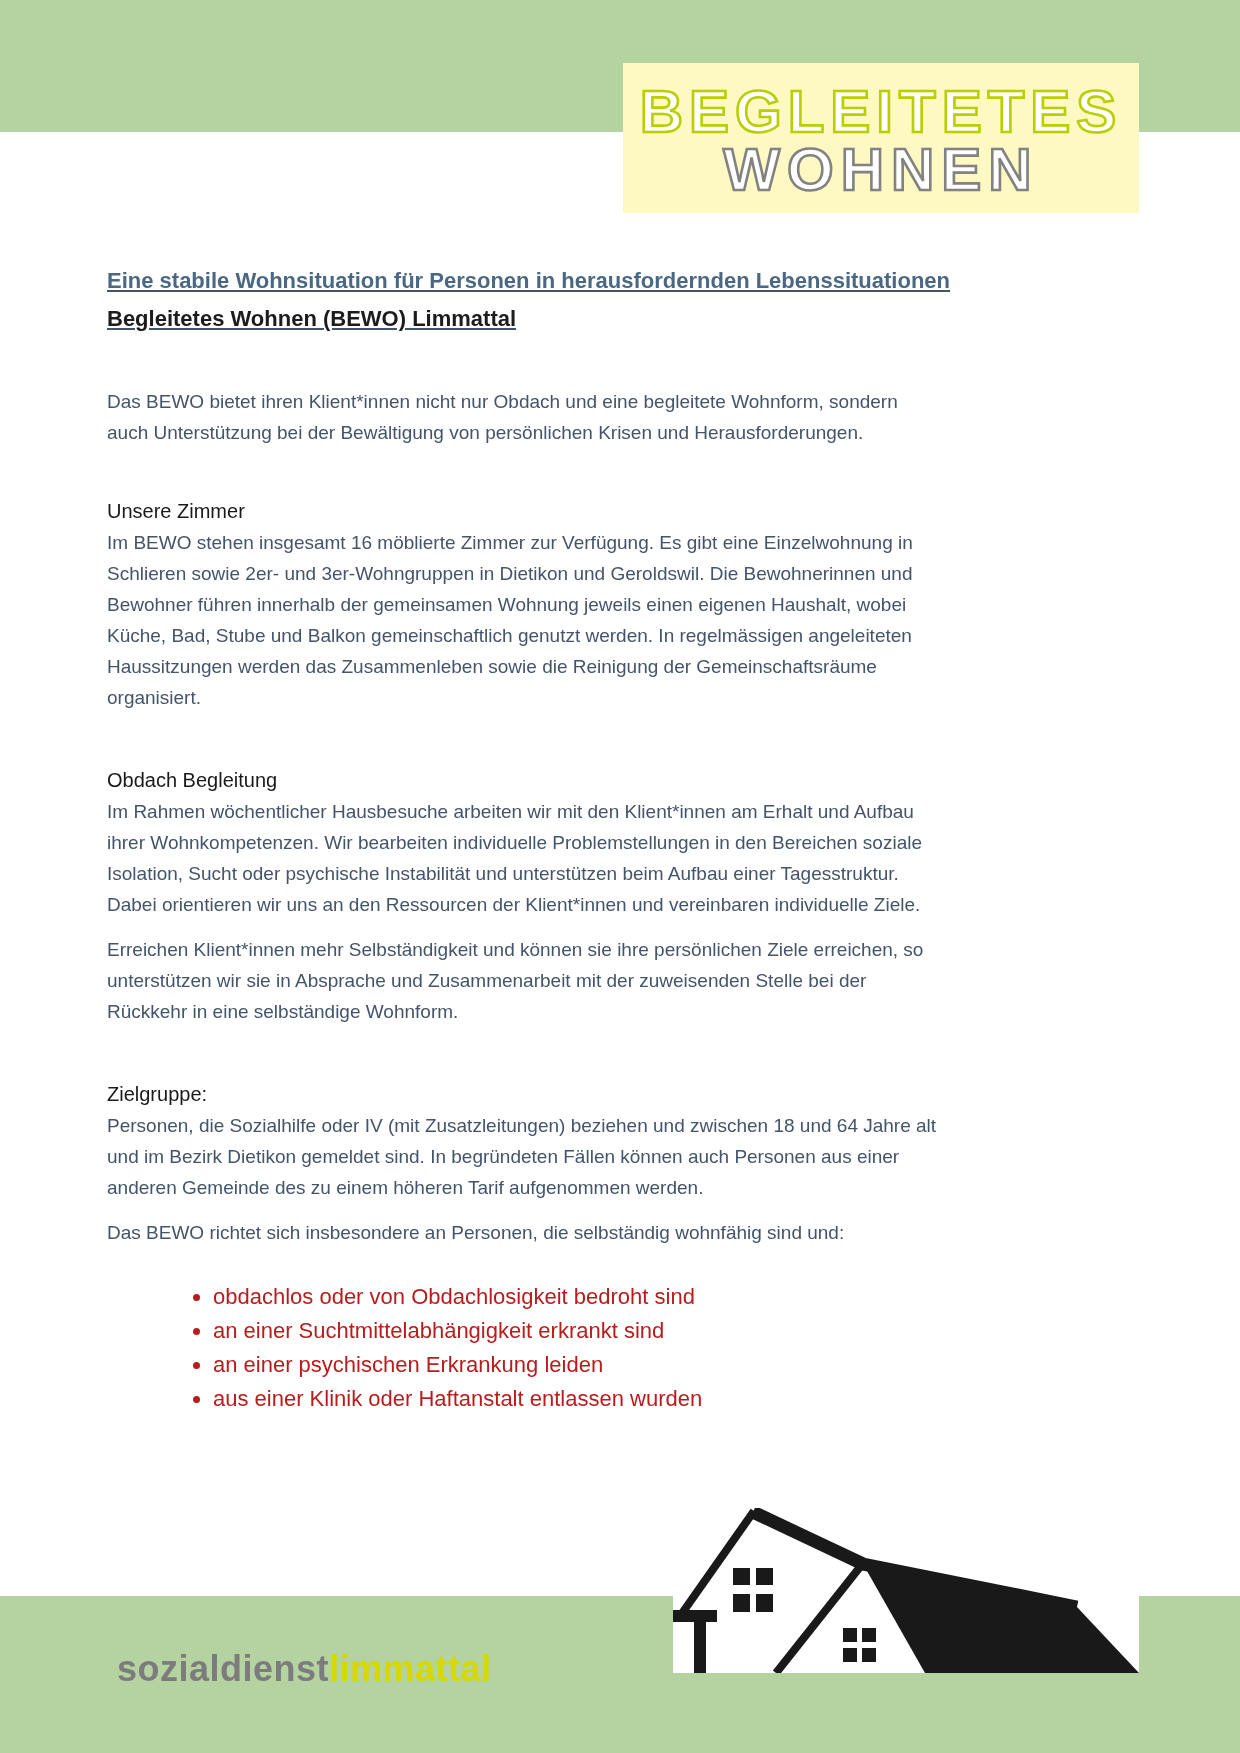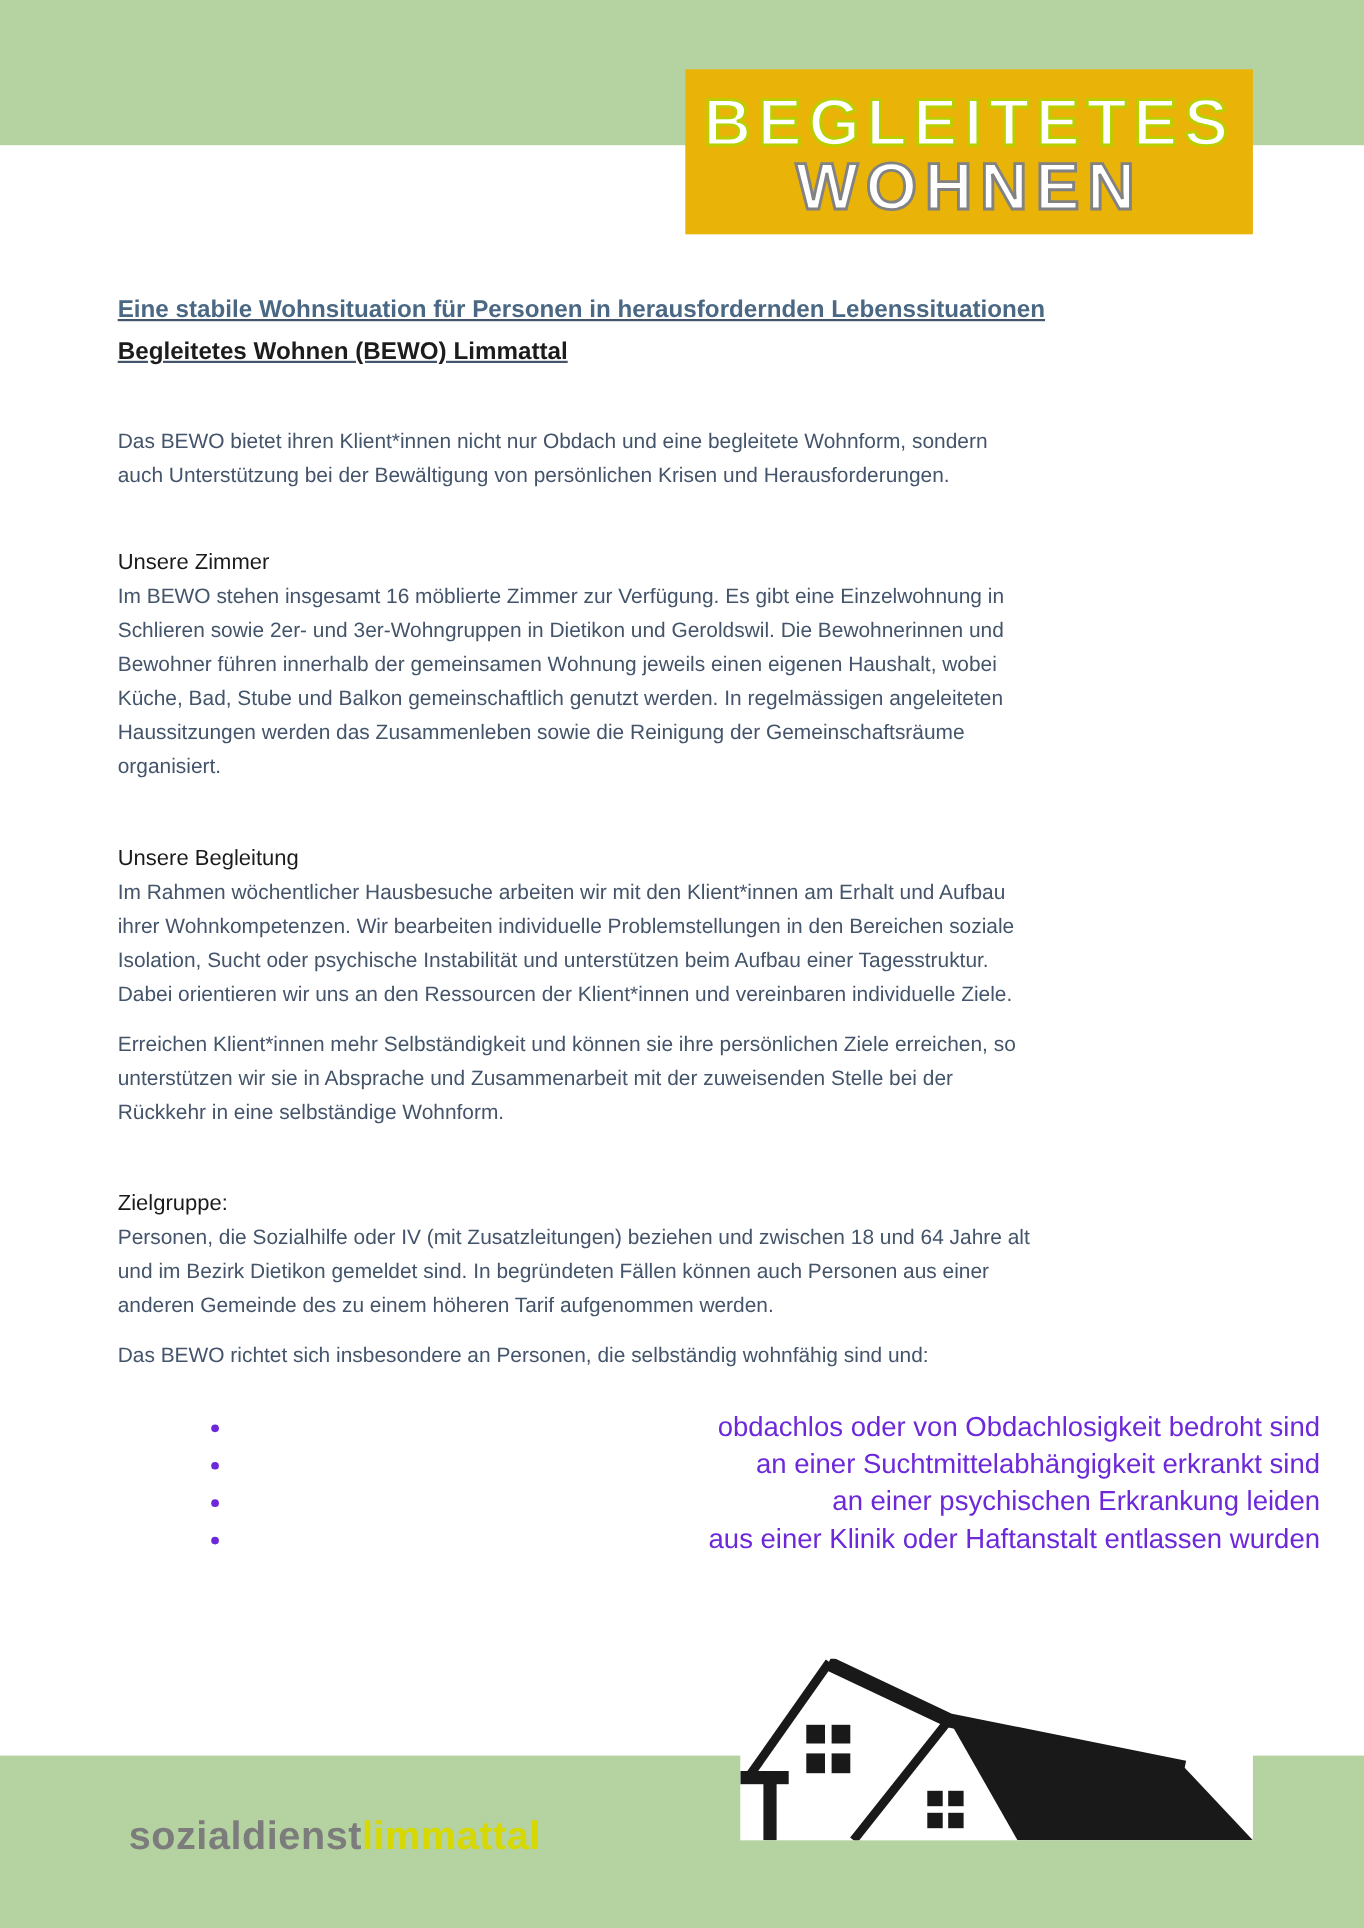--- a/index.html
+++ b/index.html
@@ -12,21 +12,21 @@
     font-family:"Liberation Sans",sans-serif;
     color:#44546a;
   }
   
   .header-band{
     position:absolute;top:0;left:0;width:1240px;height:132px;
     background:#b5d2a1;
   }
   .logo-box{
     position:absolute;top:63px;left:623px;width:516px;height:150px;
-    background:#eab308;
+    background:#fef9c3;
   }
   
   .content{
     position:absolute;top:132px;left:0;width:1240px;
     padding:0 40px 0 107px;box-sizing:border-box;
   }
   .doc-title{margin-top:130px;text-decoration:underline;}
   .doc-title .t1{
     font-size:22px;line-height:38px;font-weight:bold;color:#4a6884;
   }
@@ -41,23 +41,22 @@
   .sec-head{
     font-size:20px;line-height:31px;font-weight:normal;color:#1a1a1a;
   }
   .mt-sec{margin-top:48px;}
   .mt-sec2{margin-top:52px;}
   .mt-para{margin-top:14px;}
   ul.bullets{
     margin:32px 0 0 0;padding:0 0 0 106px;
   }
   ul.bullets li{
-    font-size:25px;line-height:34px;color:#6d28d9;
+    font-size:22px;line-height:34px;color:#b91c1c;
     list-style:disc outside;
-    text-align:right;
   }
   
   .footer-band{
     position:absolute;left:0;top:1596px;width:1240px;height:157px;
     background:#b5d2a1;z-index:1;
   }
   .houses-box{
     position:absolute;left:673px;top:1508px;width:466px;height:165px;
     background:#ffffff;z-index:2;
   }
@@ -94,21 +93,21 @@
 auch Unterstützung bei der Bewältigung von persönlichen Krisen und Herausforderungen.</div>
 
     <div class="sec-head mt-sec">Unsere Zimmer</div>
     <div class="para">Im BEWO stehen insgesamt 16 möblierte Zimmer zur Verfügung. Es gibt eine Einzelwohnung in
 Schlieren sowie 2er- und 3er-Wohngruppen in Dietikon und Geroldswil. Die Bewohnerinnen und
 Bewohner führen innerhalb der gemeinsamen Wohnung jeweils einen eigenen Haushalt, wobei
 Küche, Bad, Stube und Balkon gemeinschaftlich genutzt werden. In regelmässigen angeleiteten
 Haussitzungen werden das Zusammenleben sowie die Reinigung der Gemeinschaftsräume
 organisiert.</div>
 
-    <div class="sec-head mt-sec2">Unsere Begleitung</div>
+    <div class="sec-head mt-sec2">Obdach Begleitung</div>
     <div class="para">Im Rahmen wöchentlicher Hausbesuche arbeiten wir mit den Klient*innen am Erhalt und Aufbau
 ihrer Wohnkompetenzen. Wir bearbeiten individuelle Problemstellungen in den Bereichen soziale
 Isolation, Sucht oder psychische Instabilität und unterstützen beim Aufbau einer Tagesstruktur.
 Dabei orientieren wir uns an den Ressourcen der Klient*innen und vereinbaren individuelle Ziele.</div>
     <div class="para mt-para">Erreichen Klient*innen mehr Selbständigkeit und können sie ihre persönlichen Ziele erreichen, so
 unterstützen wir sie in Absprache und Zusammenarbeit mit der zuweisenden Stelle bei der
 Rückkehr in eine selbständige Wohnform.</div>
 
     <div class="sec-head mt-sec2">Zielgruppe:</div>
     <div class="para">Personen, die Sozialhilfe oder IV (mit Zusatzleitungen) beziehen und zwischen 18 und 64 Jahre alt

